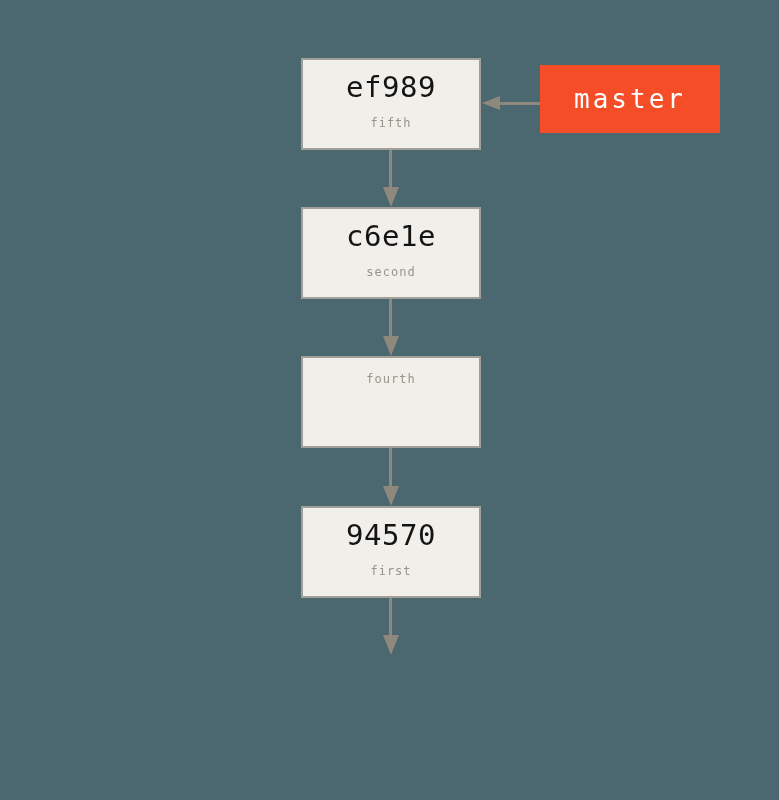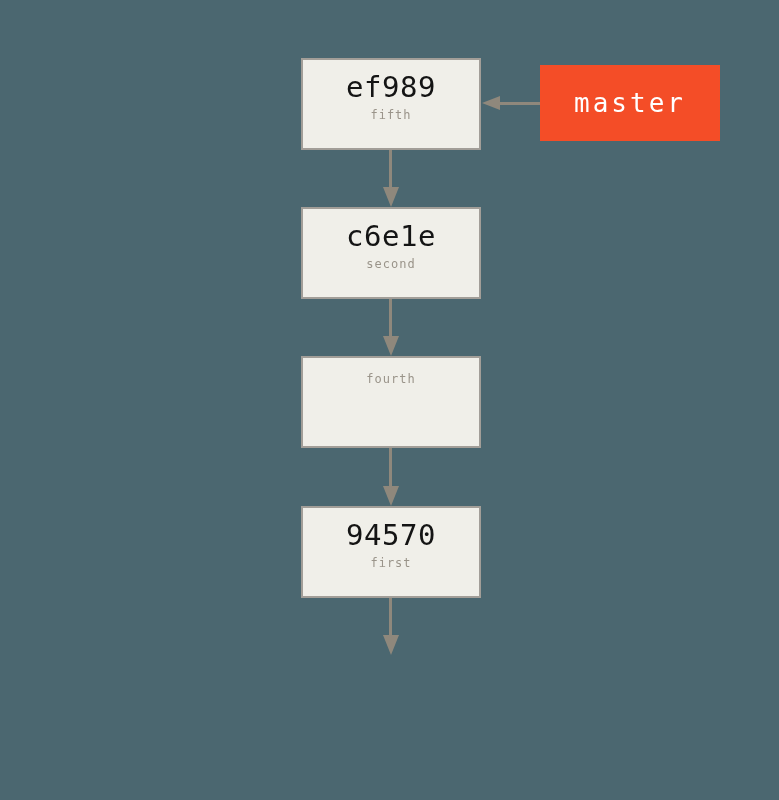--- a/index.html
+++ b/index.html
@@ -30,20 +30,21 @@
     left: 301px;
     width: 180px;
     height: 92px;
     background: var(--box-fill);
     border: 2px solid var(--box-border);
     display: flex;
     flex-direction: column;
     align-items: center;
     justify-content: flex-start;
     padding-top: 10px;
+    gap: 8px;
   }
   .commit .hash {
     font-size: 29px;
     line-height: 34px;
     color: var(--hash-text);
     letter-spacing: 0.5px;
   }
   .commit .label {
     font-size: 12px;
     line-height: 22px;
@@ -82,21 +83,21 @@
     height: 0;
     border-top: 7px solid transparent;
     border-bottom: 7px solid transparent;
     border-right: 18px solid var(--arrow);
   }
   .branch {
     position: absolute;
     left: 540px;
     top: 65px;
     width: 180px;
-    height: 76px;
+    height: 68px;
     background: var(--branch-fill);
     display: flex;
     align-items: center;
     justify-content: center;
   }
   .branch .branch-name {
     font-size: 26px;
     color: var(--branch-text);
     letter-spacing: 3px;
   }

